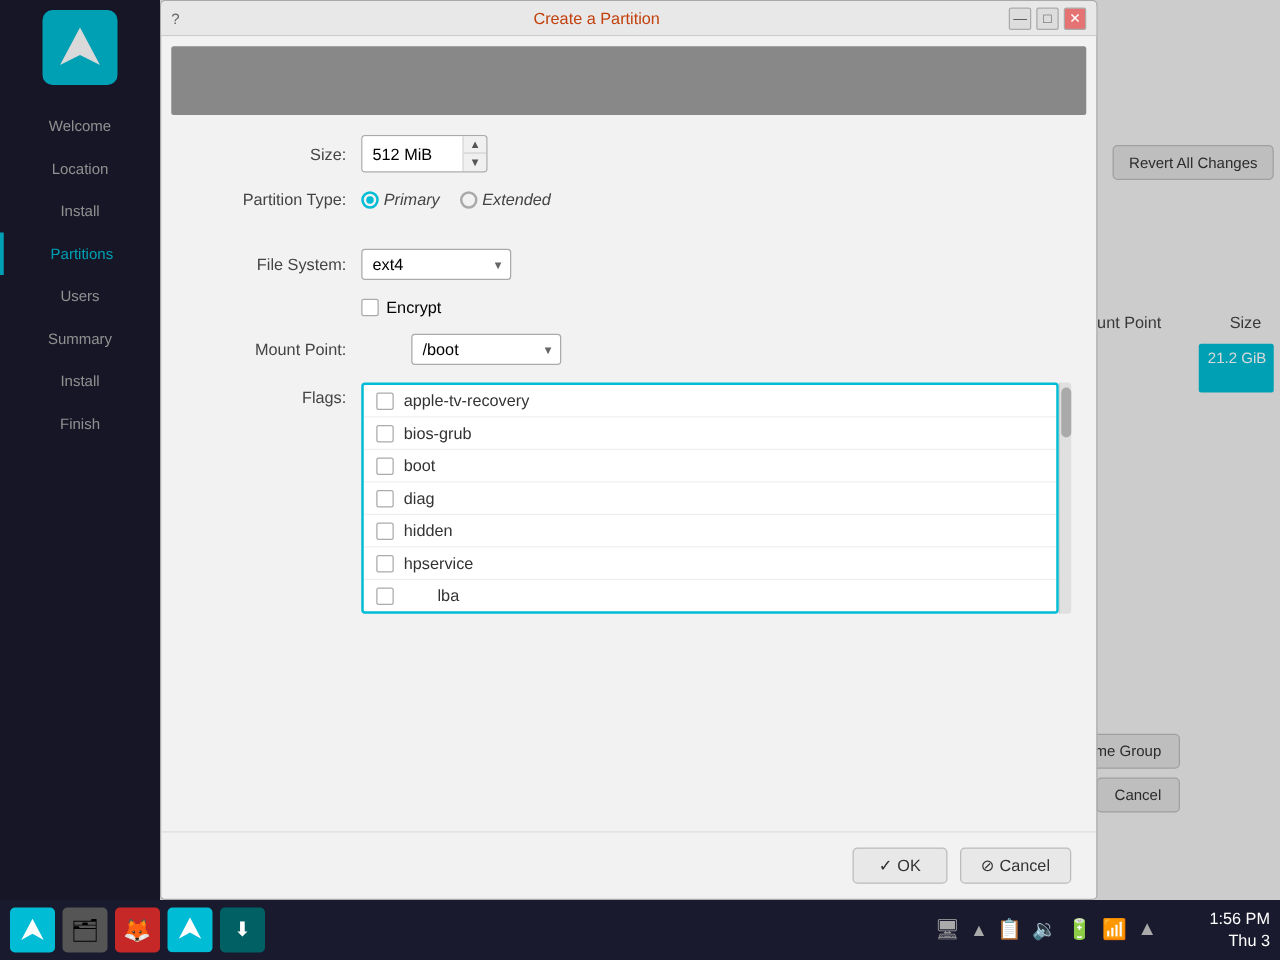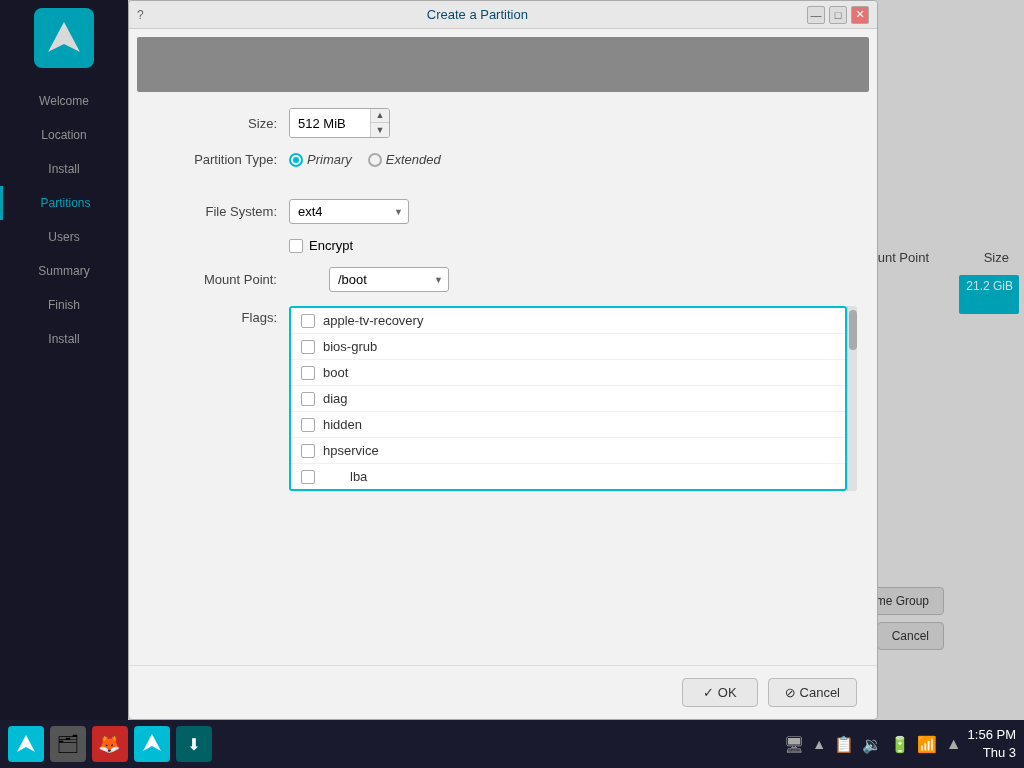--- a/index.html
+++ b/index.html
@@ -153,21 +153,21 @@
       align-items: center;
       justify-content: space-between;
       background: #e8e8e8;
       border-bottom: 1px solid #ccc;
       padding: 4px 8px;
       border-radius: 4px 4px 0 0;
       height: 28px;
     }
     .modal-title {
       font-size: 13px;
-      color: #0c4a6e;
+      color: #c2410c;
       flex: 1;
       text-align: center;
     }
     .titlebar-btns {
       display: flex;
       gap: 4px;
     }
     .titlebar-btn {
       width: 18px;
       height: 18px;
@@ -476,20 +476,21 @@
     }
     .taskbar-icon.teal { background: #00bcd4; }
     .taskbar-icon.active-border { border-bottom: 2px solid #00bcd4; }
 
     .taskbar-spacer { flex: 1; }
     .taskbar-clock {
       color: white;
       text-align: right;
       font-size: 13px;
       line-height: 1.4;
+      margin-left: 36px;
     }
     .taskbar-systray {
       display: flex;
       align-items: center;
       gap: 8px;
       color: #aaa;
       font-size: 16px;
     }
 
     
@@ -542,29 +543,32 @@
   <div class="sidebar-item active">
     <span>Partitions</span>
   </div>
   <div class="sidebar-item">
     <span>Users</span>
   </div>
   <div class="sidebar-item">
     <span>Summary</span>
   </div>
   <div class="sidebar-item">
+    <span>Install</span>
+  </div>
+  <div class="sidebar-item">
     <span>Finish</span>
   </div>
-  <div class="sidebar-item">
-    <span>Install</span>
-  </div>
 </div>
 
 <div class="bg-panel">
 
+  <div class="top-toolbar">
+    <button class="btn-revert">Revert All Changes</button>
+  </div>
 
   <div class="bg-table-header">
     <span style="position:absolute;right:90px;top:0;">ount Point</span>
     <span style="position:absolute;right:10px;top:0;">Size</span>
   </div>
   <div class="bg-table-cell">21.2 GiB</div>
 
   <button class="btn-secondary bg-edit-btn">dit</button>
   <button class="btn-secondary bg-delete-btn">Delete</button>
   <button class="btn-secondary bg-lvm-btn">ve Volume Group</button>

